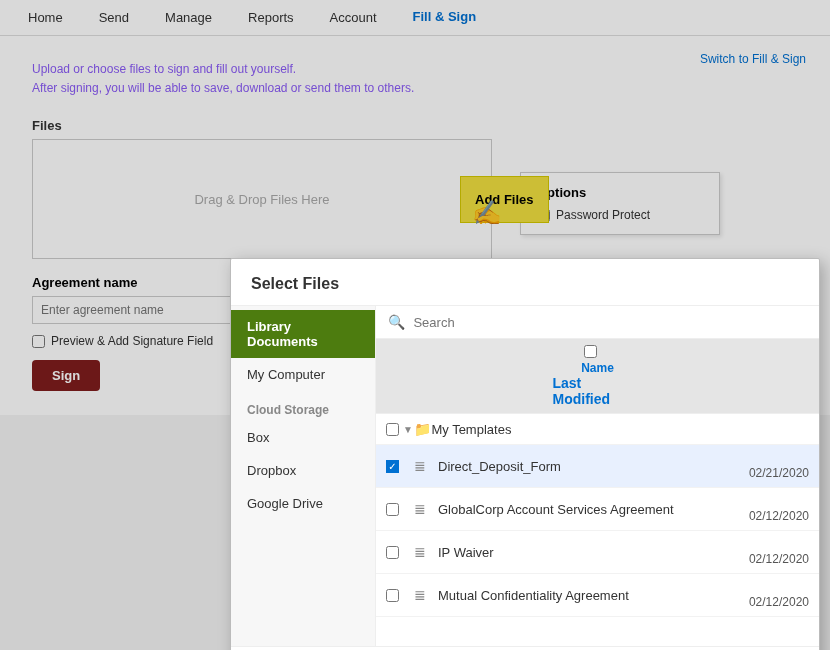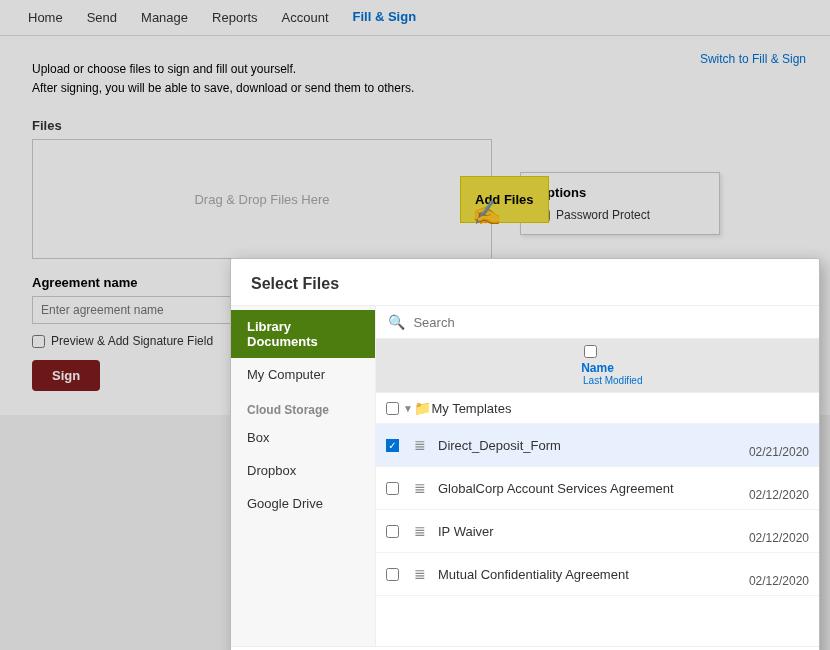--- a/index.html
+++ b/index.html
@@ -14,20 +14,21 @@
     }
 
     
     .top-nav {
       background: #fff;
       border-bottom: 1px solid #ddd;
       display: flex;
       align-items: center;
       padding: 0 16px;
       height: 36px;
+      gap: 12px;
     }
     .nav-item {
       padding: 8px 12px;
       font-size: 13px;
       color: #333;
       cursor: pointer;
       text-decoration: none;
       line-height: 36px;
     }
     .nav-item.active {
@@ -38,21 +39,21 @@
 
     
     .main-area {
       background: #fff;
       padding: 24px 32px;
       position: relative;
     }
 
     .description {
       font-size: 12px;
-      color: #000000;
+      color: #8b5cf6;
       line-height: 1.6;
       margin-bottom: 20px;
     }
 
     .switch-link {
       position: absolute;
       top: 16px;
       right: 24px;
       font-size: 12px;
       color: #0070d2;
@@ -260,24 +261,24 @@
     }
     .th-check { width: 28px; }
     .th-name {
       flex: 1;
       font-size: 12px;
       font-weight: bold;
       color: #0070d2;
     }
     .th-modified {
       width: 90px;
-      font-size: 10px;
-      font-weight: normal;
+      font-size: 14px;
+      font-weight: bold;
       color: #0070d2;
-      text-align: right;
+      text-align: left;
     }
 
     .file-row {
       display: flex;
       align-items: center;
       padding: 7px 10px;
       border-bottom: 1px solid #f2f2f2;
       font-size: 13px;
       color: #333;
     }

